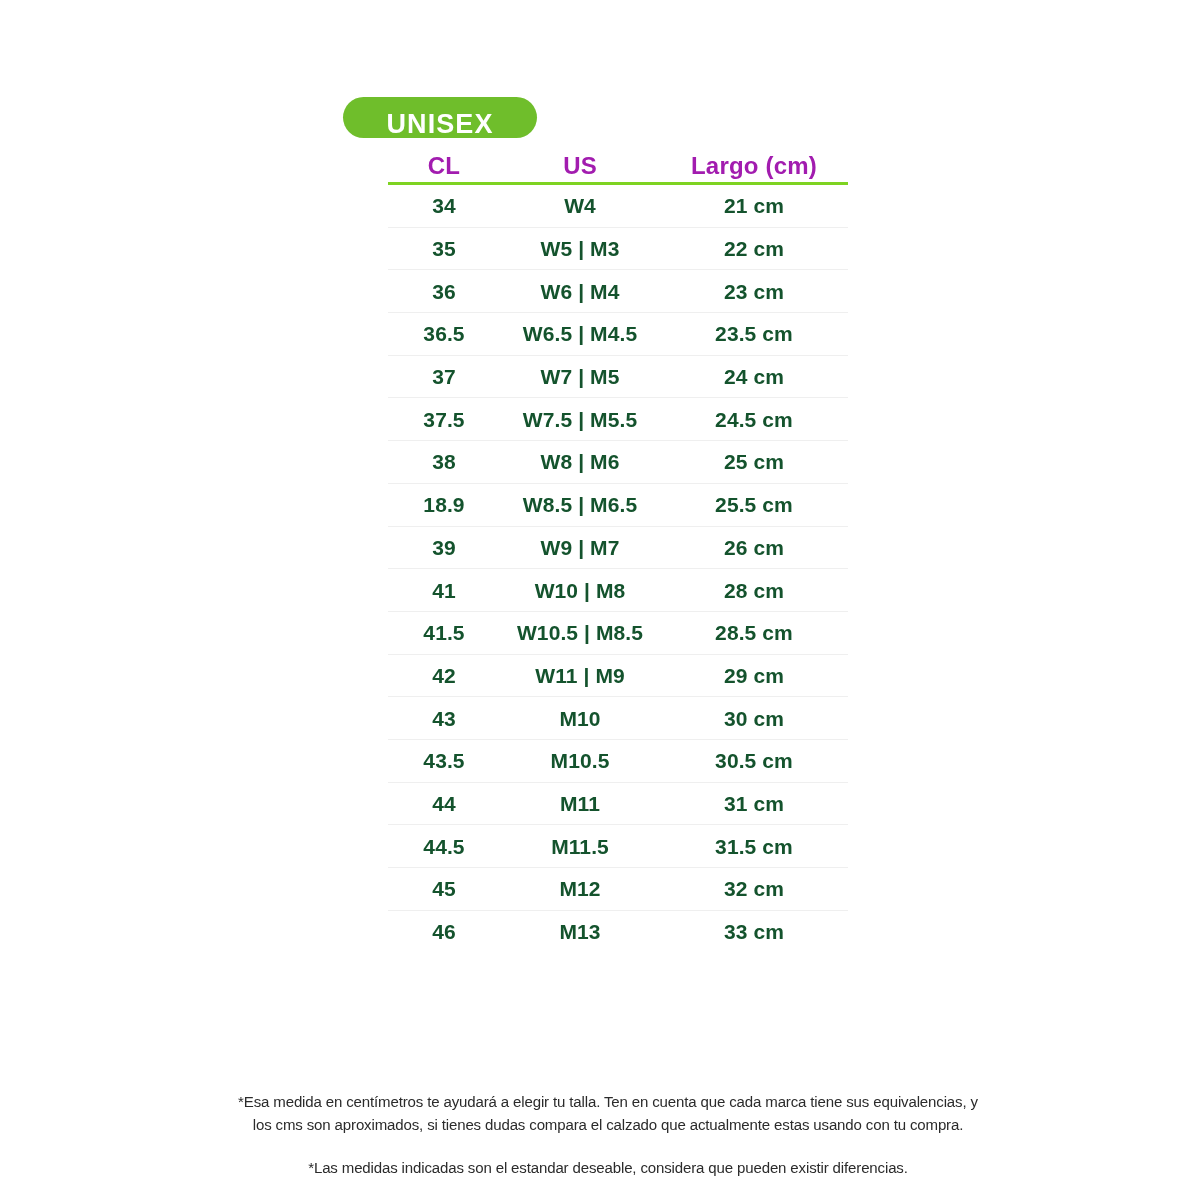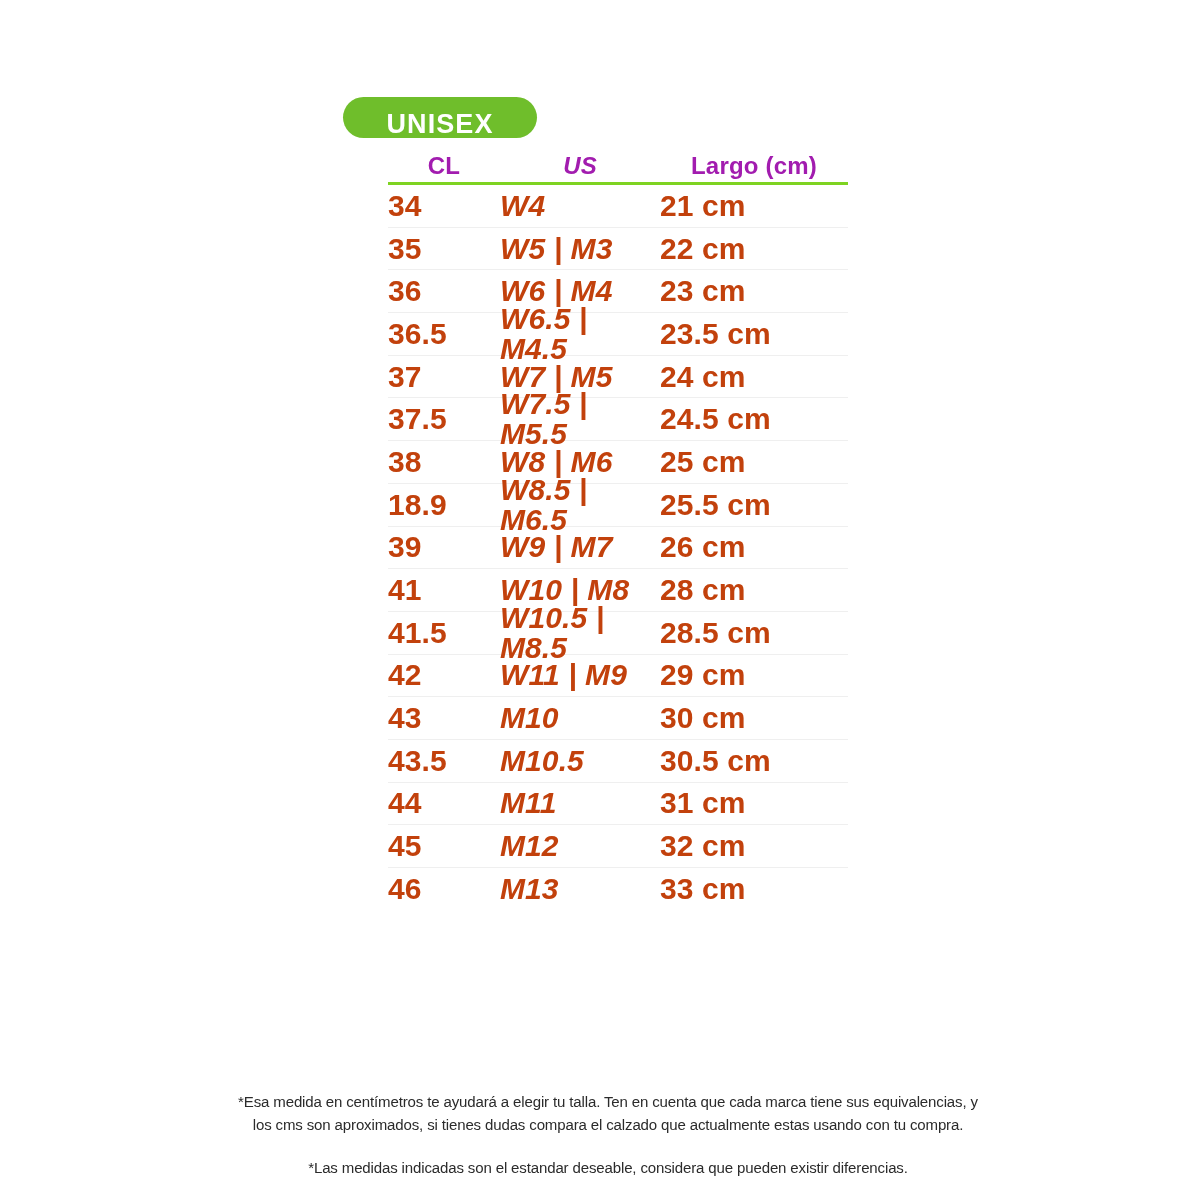--- a/index.html
+++ b/index.html
@@ -66,38 +66,38 @@
   .thead .th {
     font-size: 24px;
     font-weight: bold;
     color: #a21caf;
     text-align: center;
     line-height: 1;
     padding-bottom: 4px;
     letter-spacing: 0.2px;
   }
   .col-cl   { width: 112px; flex: 0 0 112px; }
-  .col-us   { width: 160px; flex: 0 0 160px; font-style: italic; }
+  .col-us   { width: 160px; flex: 0 0 160px; }
   .col-len  { width: 188px; flex: 0 0 188px; }
 
   .tbody { display: block; }
 
   .trow {
     display: flex;
     align-items: center;
     height: 41.7px;
     border-bottom: 1px solid #efefef;
   }
   .trow.last { border-bottom: none; }
 
   .td {
-    font-size: 30px;
+    font-size: 21px;
     font-weight: bold;
-    color: #c2410c;
-    text-align: left;
+    color: #14532d;
+    text-align: center;
     line-height: 1;
     letter-spacing: 0.1px;
   }
 
   
   .notes {
     position: absolute;
     left: 8px;
     top: 1090px;
     width: 1200px;
@@ -205,20 +205,25 @@
           <div class="td col-cl">43.5</div>
           <div class="td col-us">M10.5</div>
           <div class="td col-len">30.5 cm</div>
         </div>
         <div class="trow">
           <div class="td col-cl">44</div>
           <div class="td col-us">M11</div>
           <div class="td col-len">31 cm</div>
         </div>
         <div class="trow">
+          <div class="td col-cl">44.5</div>
+          <div class="td col-us">M11.5</div>
+          <div class="td col-len">31.5 cm</div>
+        </div>
+        <div class="trow">
           <div class="td col-cl">45</div>
           <div class="td col-us">M12</div>
           <div class="td col-len">32 cm</div>
         </div>
         <div class="trow last">
           <div class="td col-cl">46</div>
           <div class="td col-us">M13</div>
           <div class="td col-len">33 cm</div>
         </div>
       </div>

